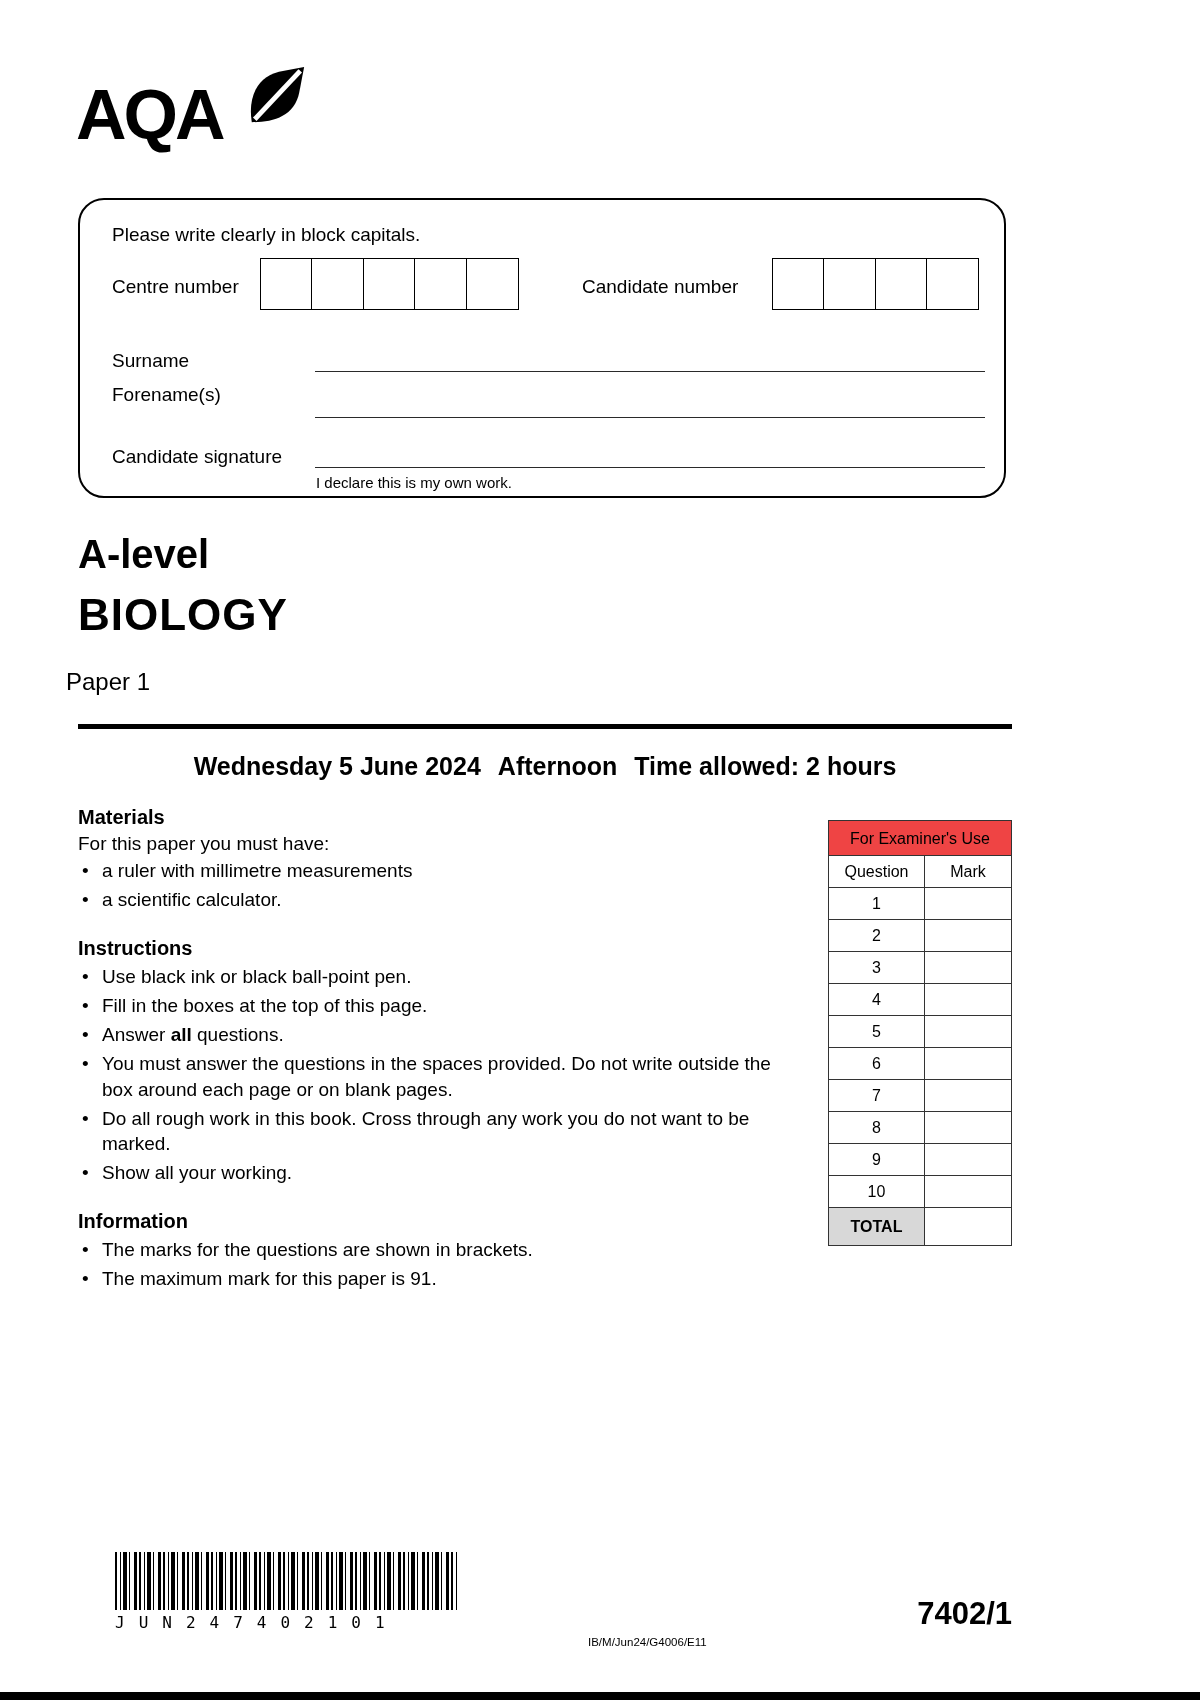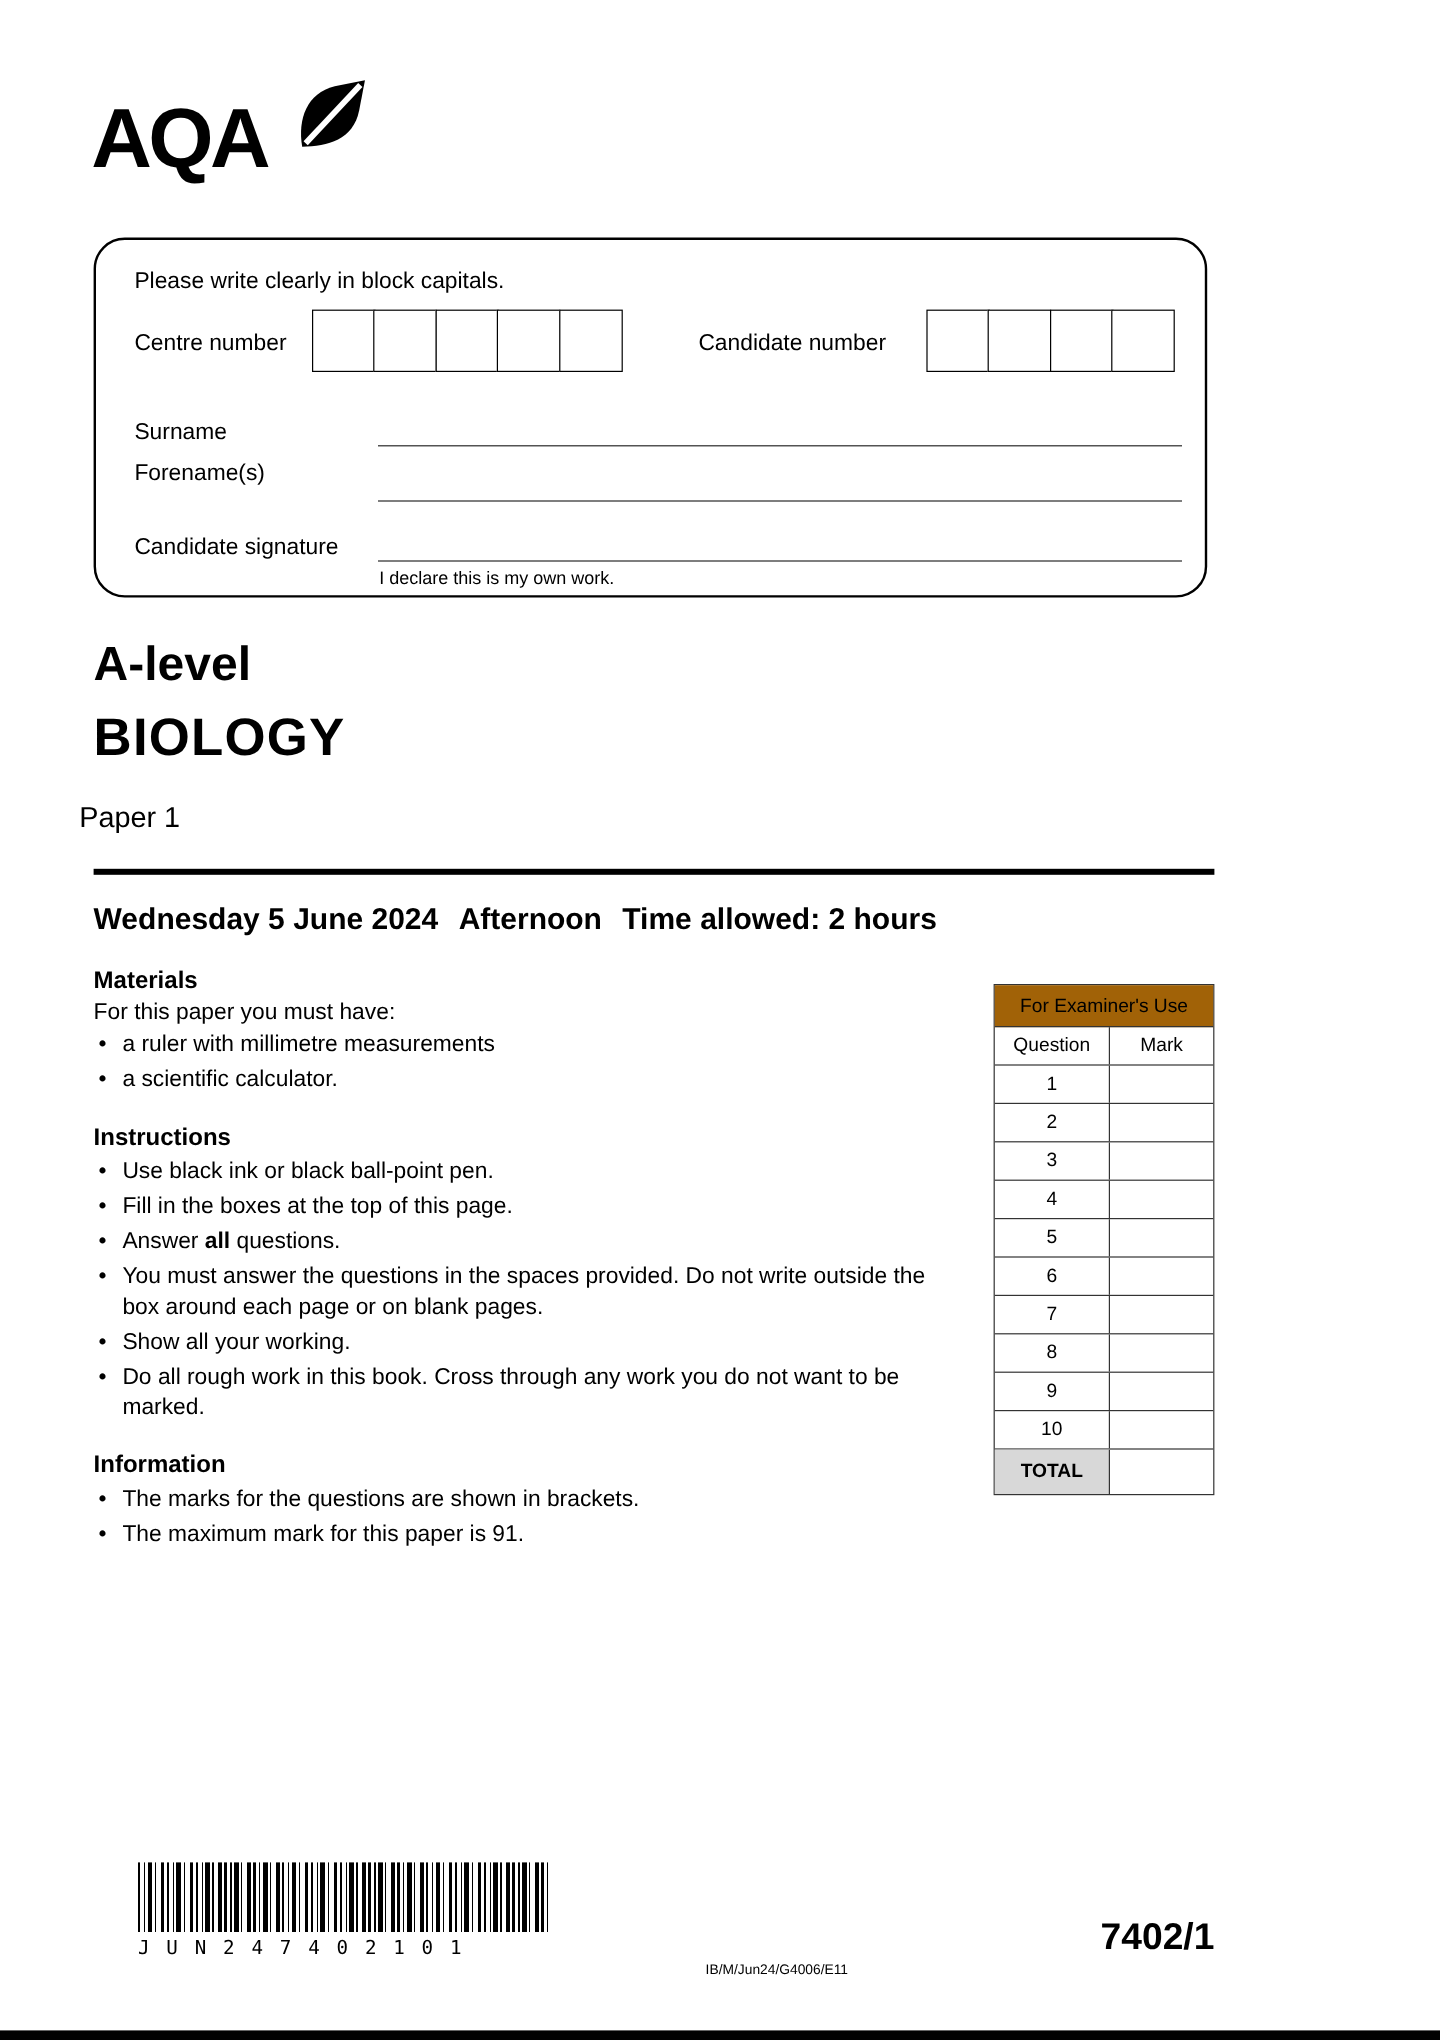--- a/index.html
+++ b/index.html
@@ -34,40 +34,40 @@
   .declare { position: absolute; font-size: 15px; }
 
   
   .t-level   { left: 78px; top: 532px; font-size: 40px; font-weight: bold; }
   .t-subject { left: 78px; top: 590px; font-size: 44px; font-weight: bold; letter-spacing: 1px; }
   .t-paper   { left: 66px; top: 668px; font-size: 24px; }
   .rule { left: 78px; top: 724px; width: 934px; height: 5px; background: #000; }
 
   .date-row {
     left: 78px; top: 752px; width: 934px;
-    display: flex; justify-content: flex-start;
+    display: flex; justify-content: center;
     font-size: 25px; font-weight: bold;
   }
 
   
   .content-left { left: 78px; top: 806px; width: 720px; font-size: 19px; }
   .content-left h3 { font-size: 20px; font-weight: bold; margin: 0 0 4px 0; }
   .content-left p { margin: 0 0 3px 0; }
   .content-left .section { margin-top: 24px; }
   .blist { list-style: none; margin: 0; padding: 0; }
   .blist li {
     position: relative; padding-left: 24px;
     margin-bottom: 4px; line-height: 1.33;
   }
   .blist li::before { content: "\2022"; position: absolute; left: 4px; }
 
   
   .ex-table { left: 828px; top: 820px; width: 184px; border: 1.6px solid #333; font-size: 16px; }
   .ex-title {
-    background: #a16207; height: 35px; line-height: 35px;
+    background: #ef4444; height: 35px; line-height: 35px;
     text-align: center; border-bottom: 1.2px solid #333;
   }
   .ex-row { display: flex; height: 32px; border-bottom: 1.2px solid #333; }
   .ex-row.last { border-bottom: none; height: 37px; }
   .ex-q {
     width: 96px; border-right: 1.2px solid #333;
     text-align: center; display: flex; align-items: center; justify-content: center;
   }
   .ex-m { flex: 1; }
   .ex-head .ex-q, .ex-head .ex-m { font-weight: normal; }
@@ -156,22 +156,22 @@
     <li>a ruler with millimetre measurements</li>
     <li>a scientific calculator.</li>
   </ul>
 
   <h3 class="section">Instructions</h3>
   <ul class="blist">
     <li>Use black ink or black ball-point pen.</li>
     <li>Fill in the boxes at the top of this page.</li>
     <li><span>Answer </span><b>all</b><span> questions.</span></li>
     <li>You must answer the questions in the spaces provided.  Do not write outside the box around each page or on blank pages.</li>
+    <li>Do all rough work in this book.  Cross through any work you do not want to be marked.</li>
     <li>Show all your working.</li>
-    <li>Do all rough work in this book.  Cross through any work you do not want to be marked.</li>
   </ul>
 
   <h3 class="section">Information</h3>
   <ul class="blist">
     <li>The marks for the questions are shown in brackets.</li>
     <li>The maximum mark for this paper is 91.</li>
   </ul>
 
 </div>
 

